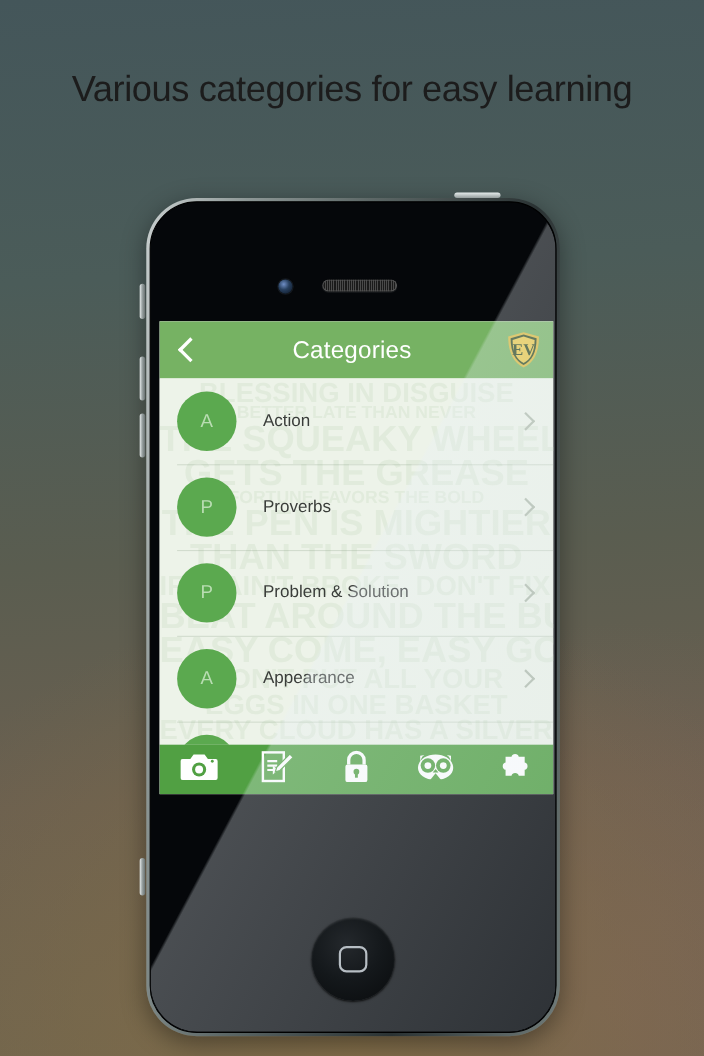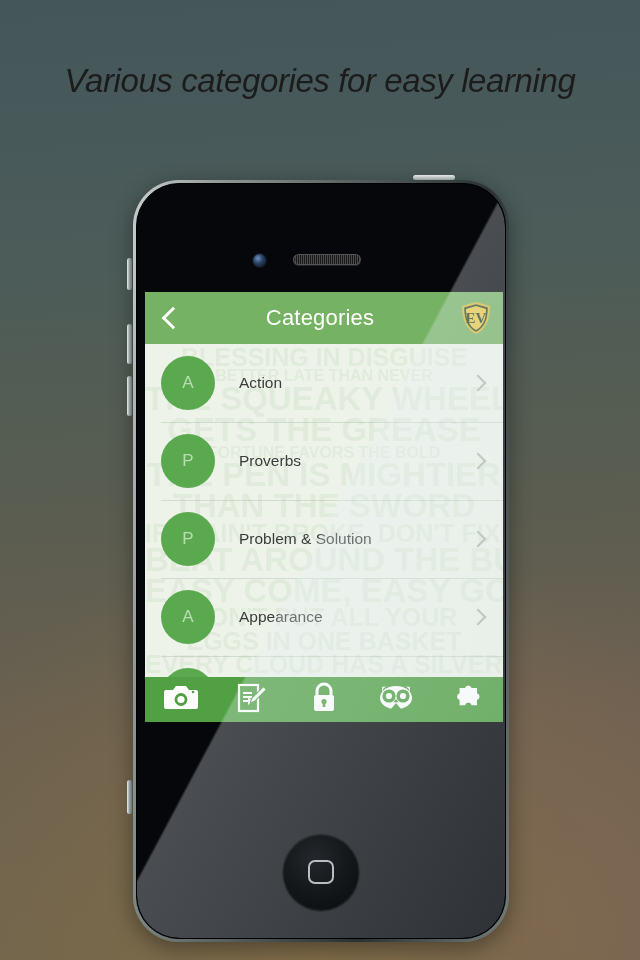--- a/index.html
+++ b/index.html
@@ -16,21 +16,20 @@
       linear-gradient(177deg, #44565a 0%, #4b5c59 26%, #5a5d50 52%, #6b6050 74%, #70654e 100%);
   }
 
   
   .headline {
     position:absolute; top:62px; left:0; width:640px;
     text-align:center;
     font-size:33px; font-weight:400; color:#1c1c1c;
     letter-spacing:-0.4px;
     white-space:nowrap;
-    font-style:italic;
   }
 
   
   .phone {
     position:absolute; left:133px; top:180px;
     width:376px; height:762px;
     border-radius:46px;
     background:linear-gradient(100deg,#c9cfcf 0%,#8d9796 18%,#5d6867 40%,#2a3233 70%,#717c7a 100%);
     padding:3px;
     box-shadow:0 6px 22px rgba(0,0,0,0.38);

